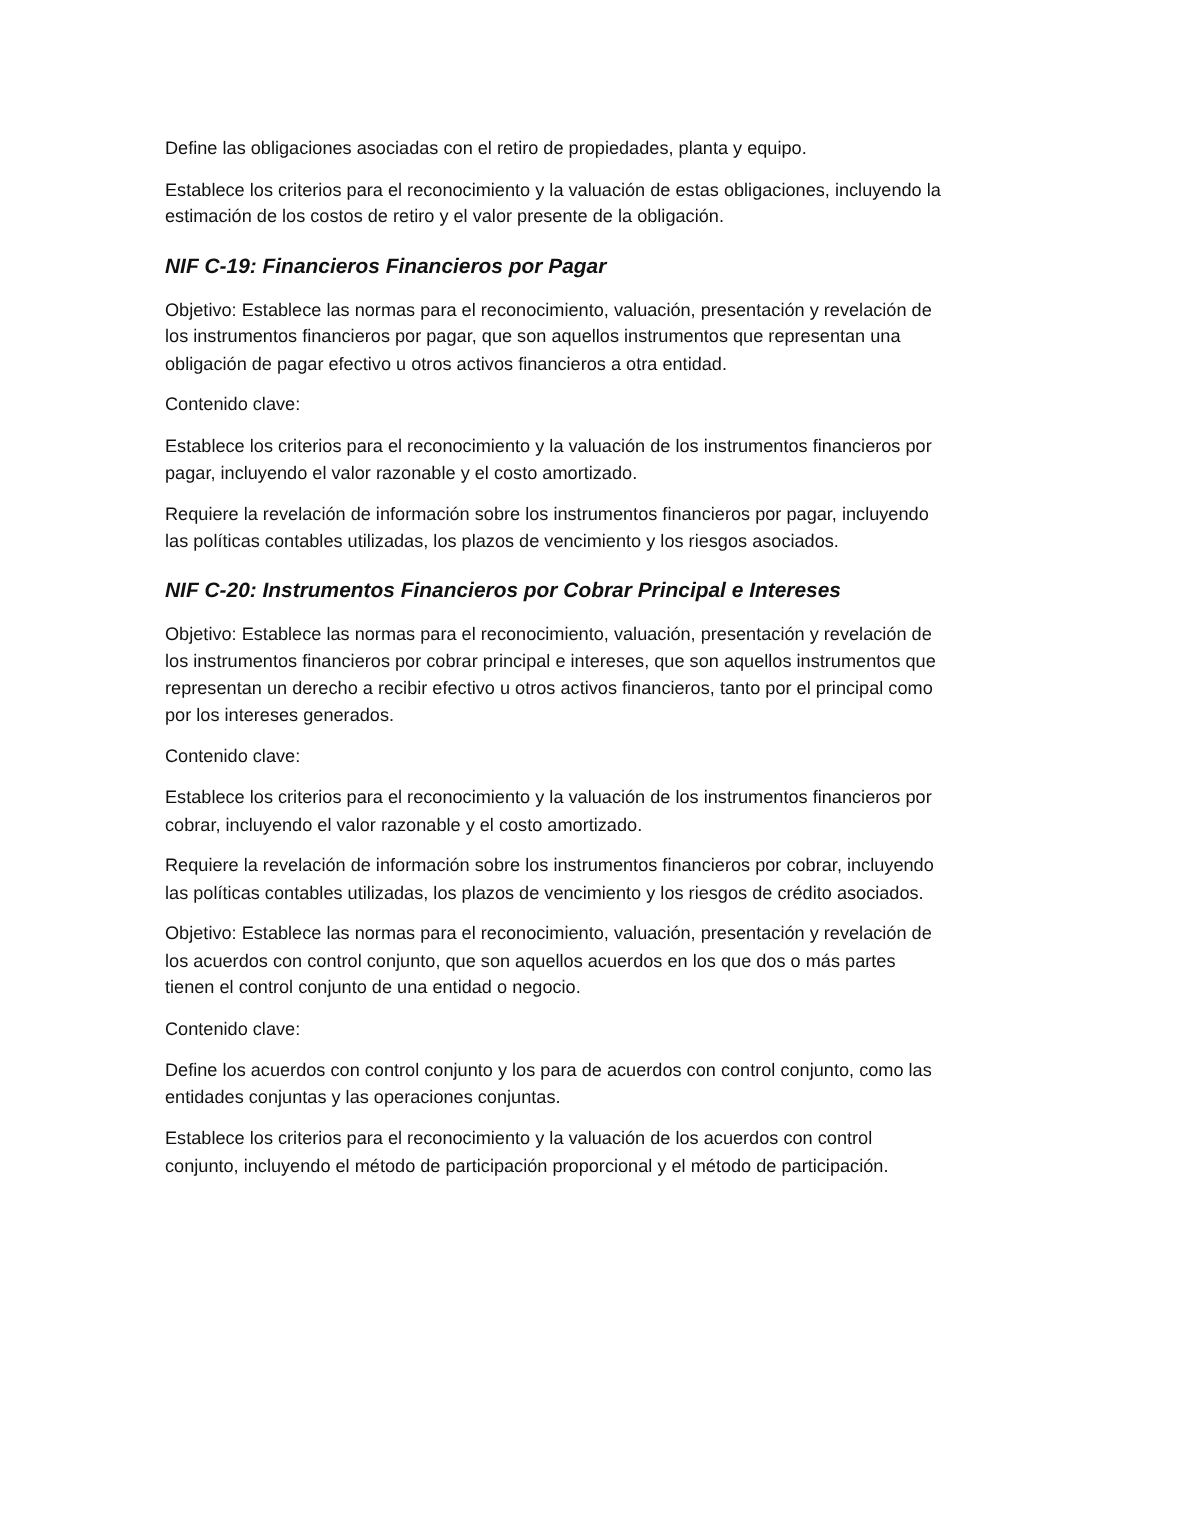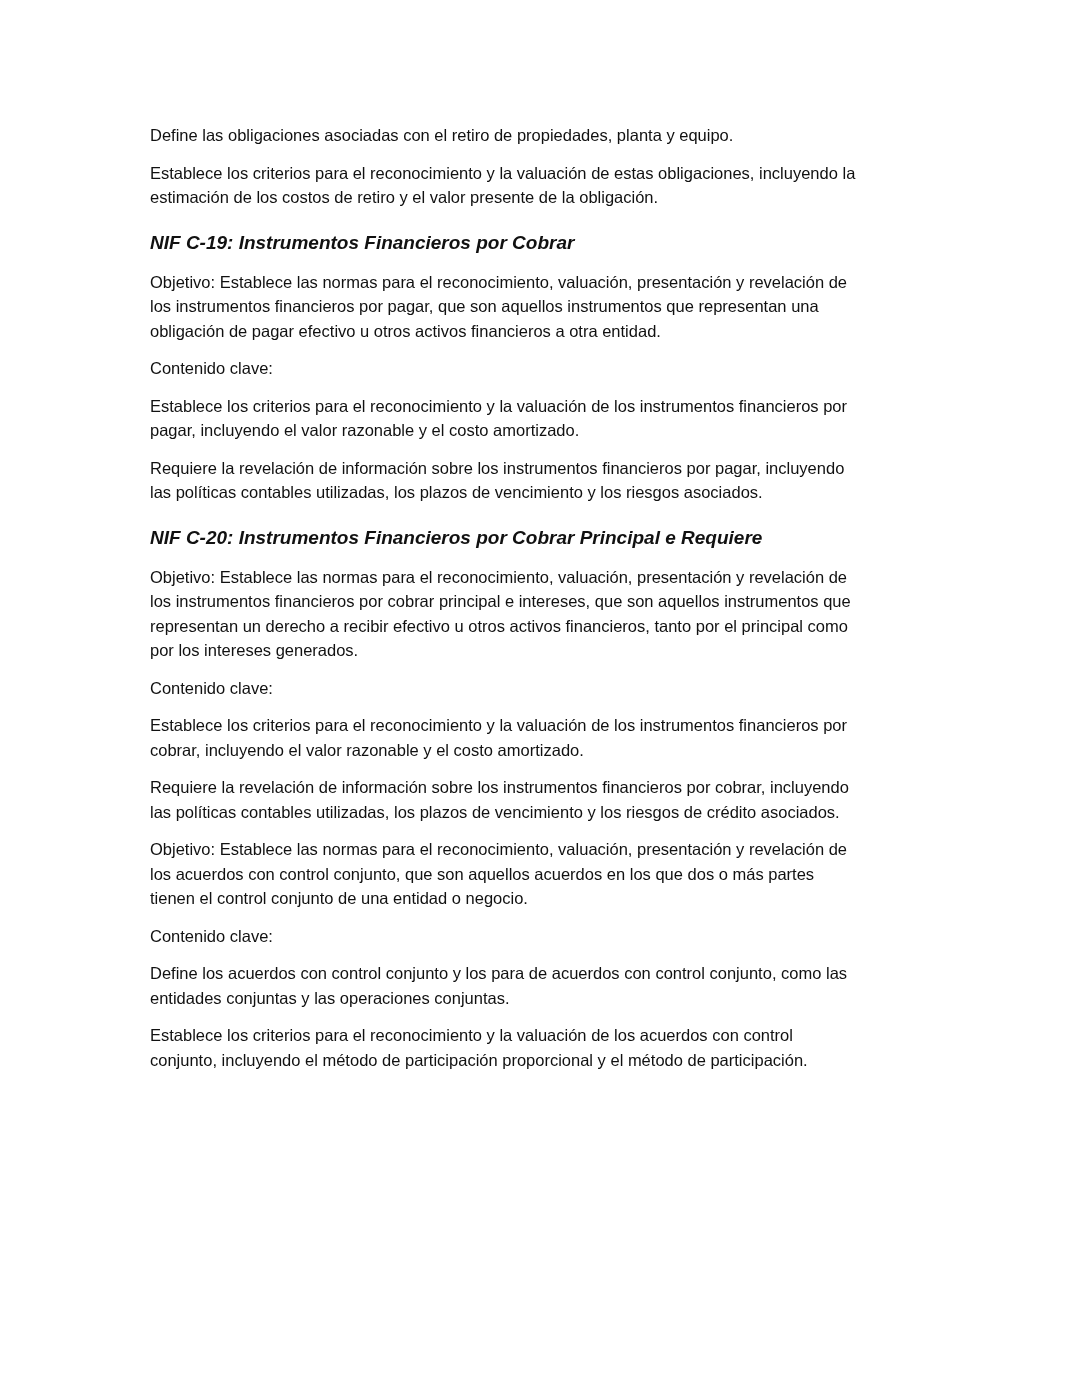--- a/index.html
+++ b/index.html
@@ -31,26 +31,26 @@
     margin: 20px 0 14px 0;
   }
 </style>
 </head>
 <body>
 
 <div class="page">
   <div id="doc-body">
       <p class="para">Define las obligaciones asociadas con el retiro de propiedades, planta y equipo.</p>
       <p class="para">Establece los criterios para el reconocimiento y la valuación de estas obligaciones, incluyendo la estimación de los costos de retiro y el valor presente de la obligación.</p>
-      <h2 class="heading">NIF C-19: Instrumentos Financieros por Cobrar</h2>
+      <h2 class="heading">NIF C-19: Financieros Financieros por Pagar</h2>
       <p class="para">Objetivo: Establece las normas para el reconocimiento, valuación, presentación y revelación de los instrumentos financieros por pagar, que son aquellos instrumentos que representan una obligación de pagar efectivo u otros activos financieros a otra entidad.</p>
       <p class="para">Contenido clave:</p>
       <p class="para">Establece los criterios para el reconocimiento y la valuación de los instrumentos financieros por pagar, incluyendo el valor razonable y el costo amortizado.</p>
       <p class="para">Requiere la revelación de información sobre los instrumentos financieros por pagar, incluyendo las políticas contables utilizadas, los plazos de vencimiento y los riesgos asociados.</p>
-      <h2 class="heading">NIF C-20: Instrumentos Financieros por Cobrar Principal e Requiere</h2>
+      <h2 class="heading">NIF C-20: Instrumentos Financieros por Cobrar Principal e Intereses</h2>
       <p class="para">Objetivo: Establece las normas para el reconocimiento, valuación, presentación y revelación de los instrumentos financieros por cobrar principal e intereses, que son aquellos instrumentos que representan un derecho a recibir efectivo u otros activos financieros, tanto por el principal como por los intereses generados.</p>
       <p class="para">Contenido clave:</p>
       <p class="para">Establece los criterios para el reconocimiento y la valuación de los instrumentos financieros por cobrar, incluyendo el valor razonable y el costo amortizado.</p>
       <p class="para">Requiere la revelación de información sobre los instrumentos financieros por cobrar, incluyendo las políticas contables utilizadas, los plazos de vencimiento y los riesgos de crédito asociados.</p>
       <p class="para">Objetivo: Establece las normas para el reconocimiento, valuación, presentación y revelación de los acuerdos con control conjunto, que son aquellos acuerdos en los que dos o más partes tienen el control conjunto de una entidad o negocio.</p>
       <p class="para">Contenido clave:</p>
       <p class="para">Define los acuerdos con control conjunto y los para de acuerdos con control conjunto, como las entidades conjuntas y las operaciones conjuntas.</p>
       <p class="para">Establece los criterios para el reconocimiento y la valuación de los acuerdos con control conjunto, incluyendo el método de participación proporcional y el método de participación.</p>
     </div>
 </div>

